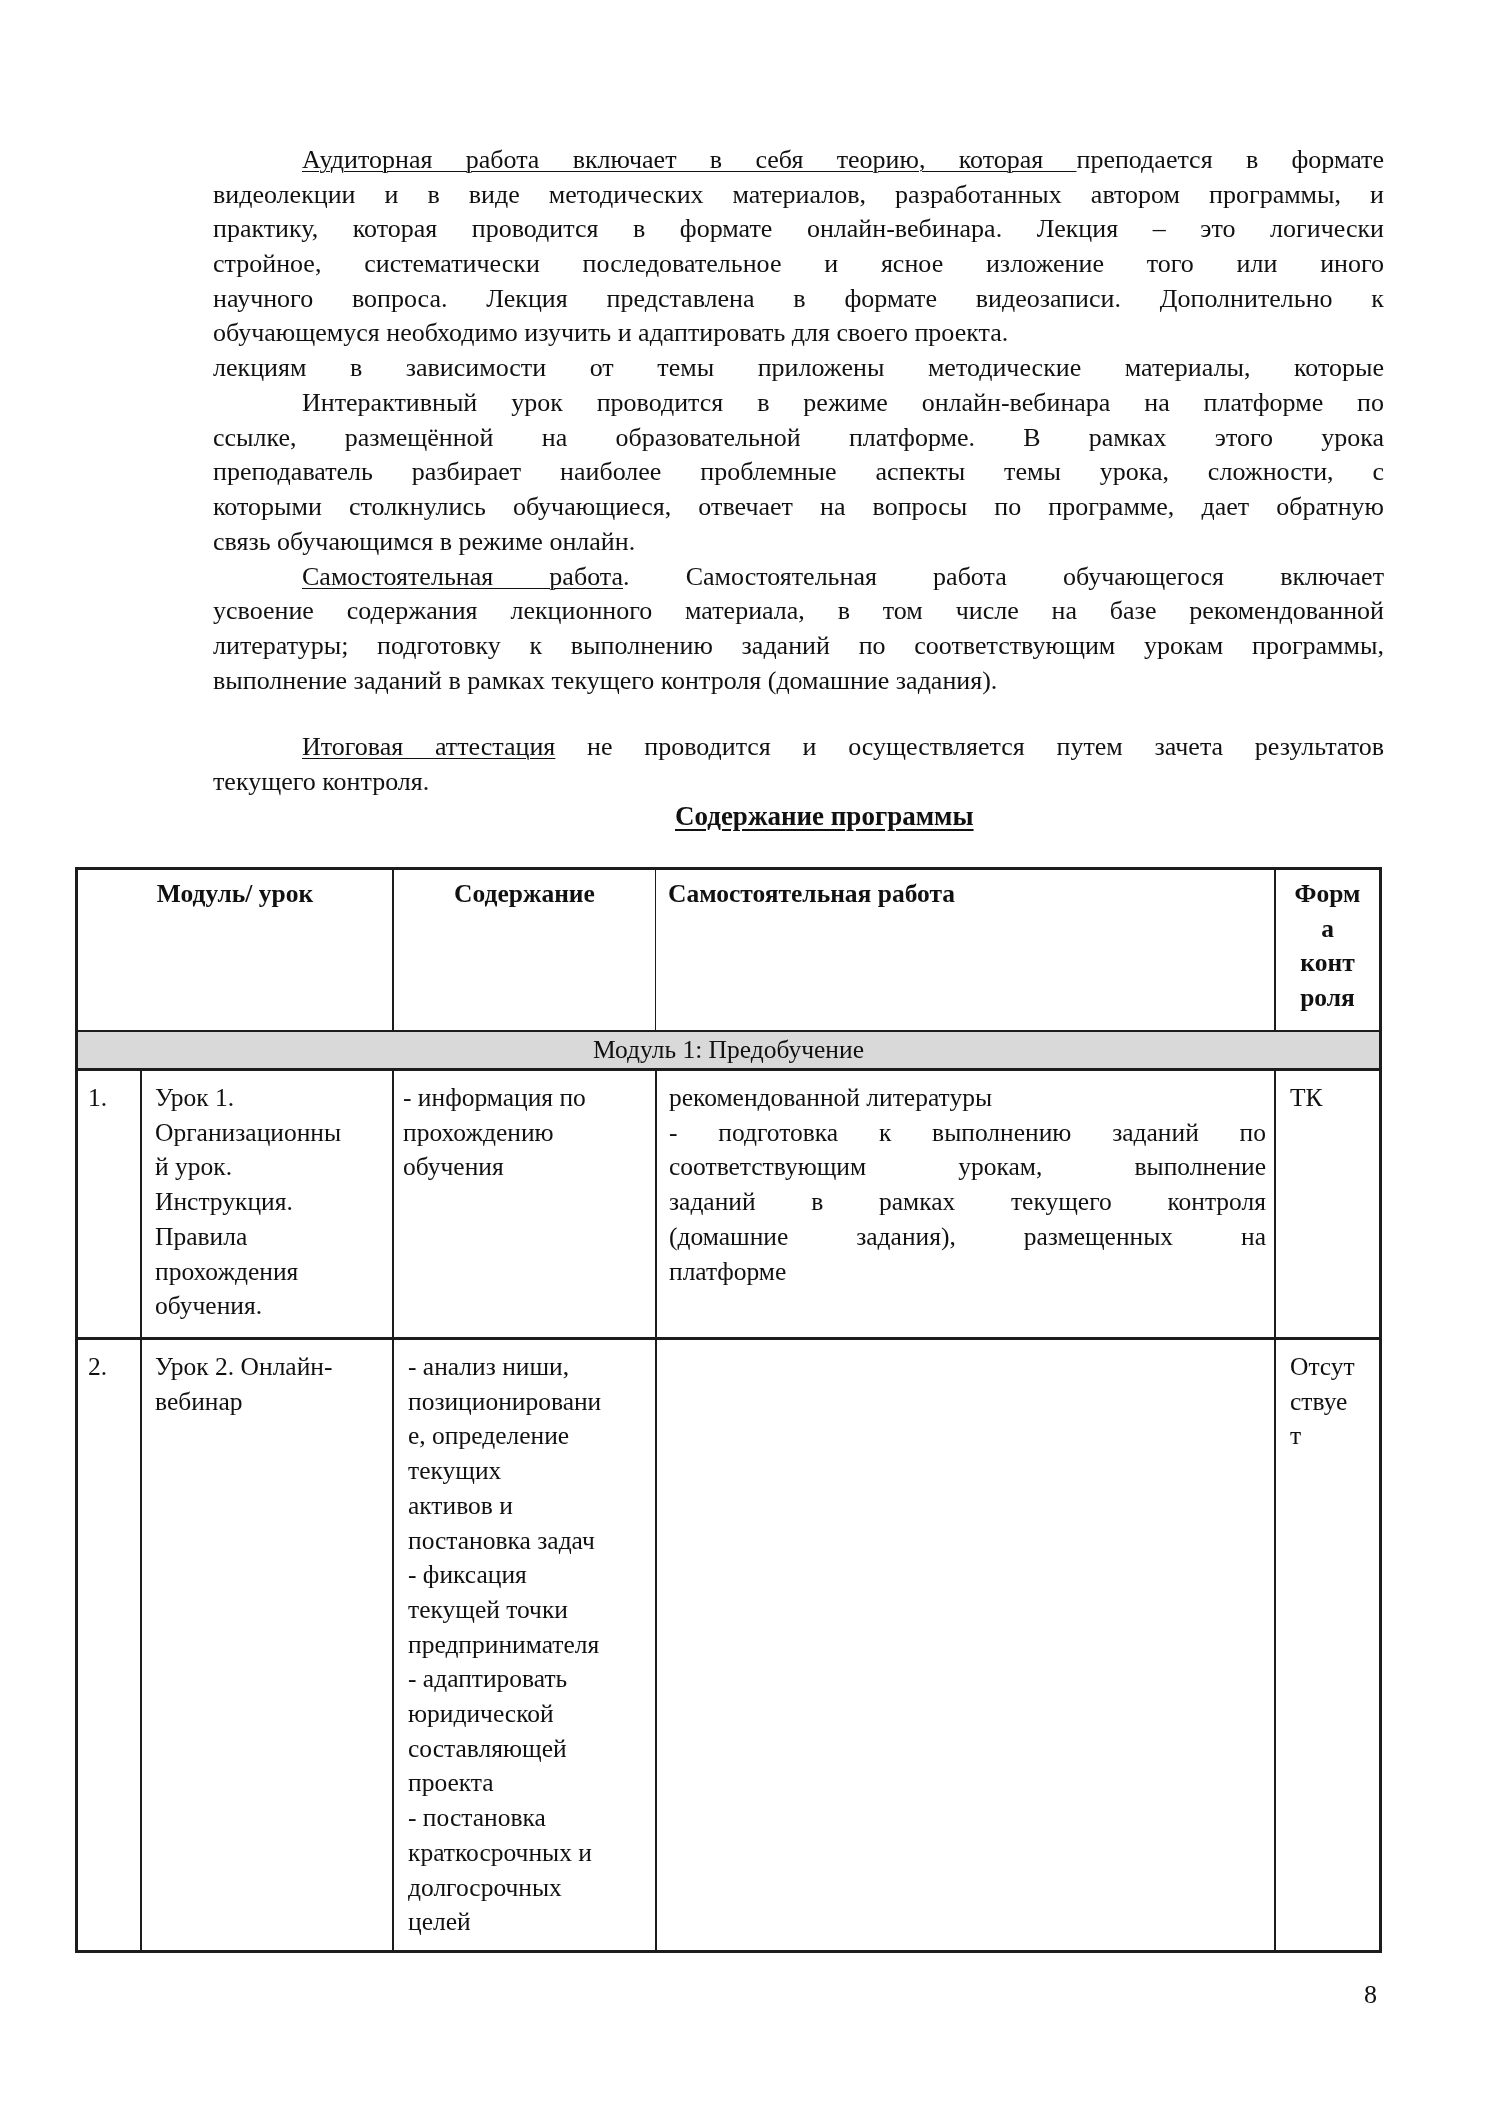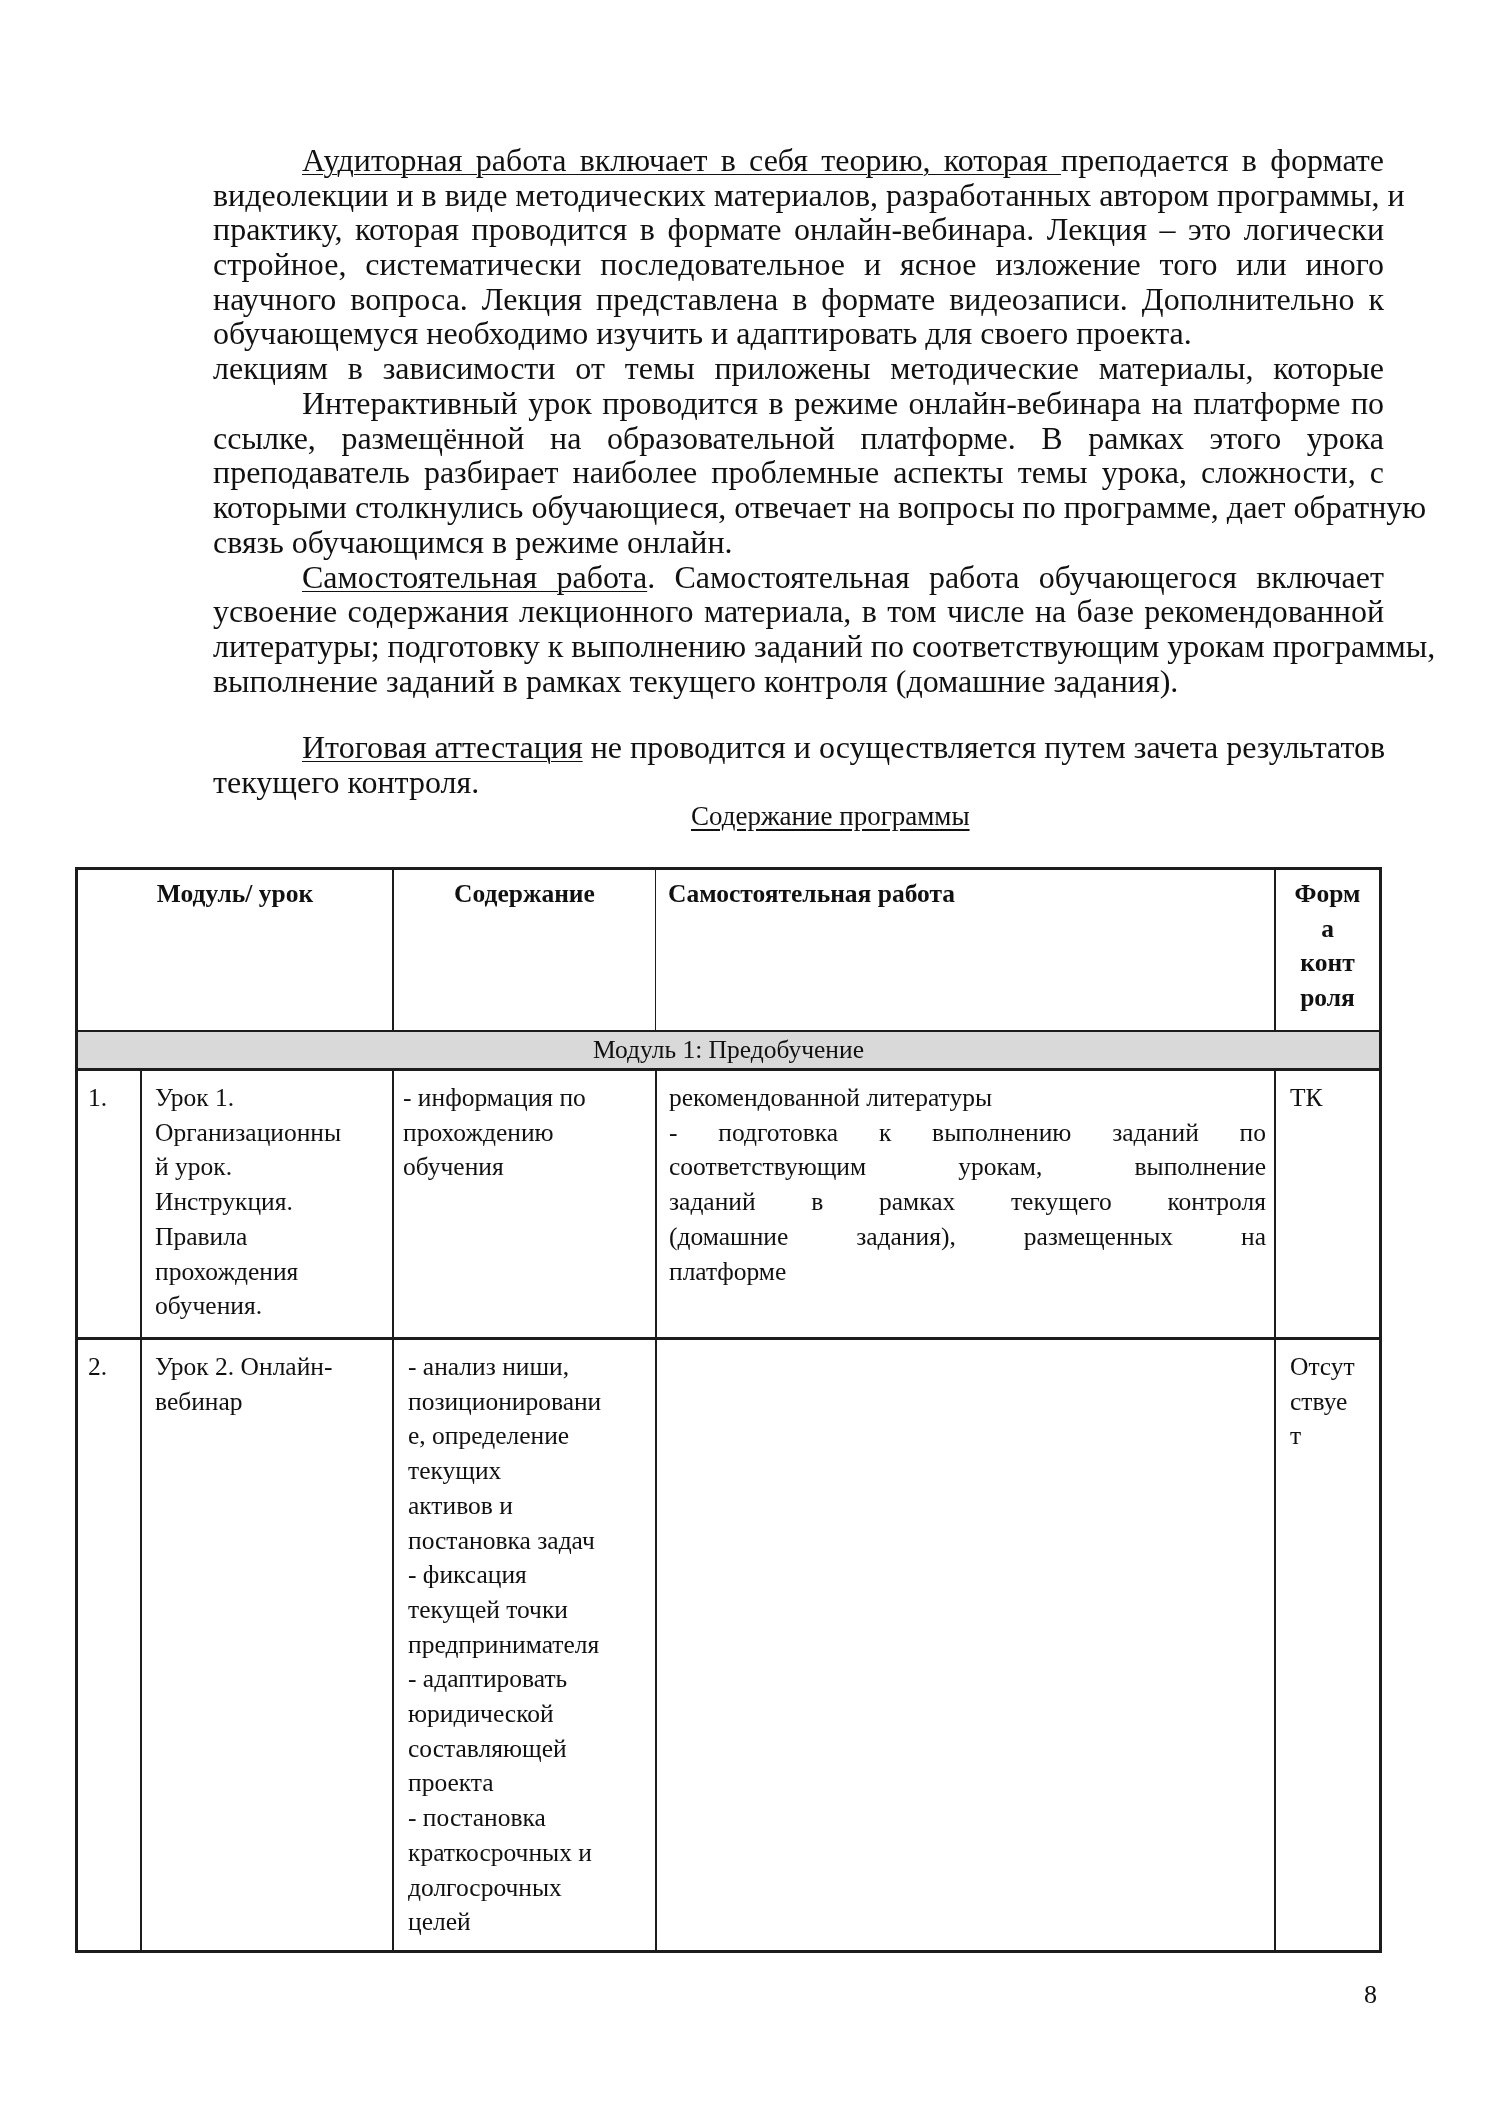--- a/index.html
+++ b/index.html
@@ -1,25 +1,25 @@
 <!DOCTYPE html>
 <html><head>
 <meta charset="utf-8">
 <style>
   html, body { margin:0; padding:0; background:#ffffff; }
   body { width:1488px; height:2104px; position:relative; overflow:hidden;
          font-family:"Liberation Serif", "DejaVu Serif", serif; color:#111; }
-  .para { position:absolute; left:213px; width:1171px; font-size:32px; line-height:34.7px;
+  .para { position:absolute; left:213px; width:1171px; font-size:26px; line-height:34.7px;
           text-align:justify; margin:0; }
   .para .line { display:block; height:34.7px; white-space:nowrap; text-align:justify; text-align-last:justify; }
   .para .line.last { text-align-last:left; }
   .para .line.indent { padding-left:89px; }
   .u { text-decoration:underline; text-underline-offset:3px; text-decoration-thickness:1px; }
-  .title { position:absolute; left:675px; top:801px; font-size:27px; font-weight:normal;
-           text-decoration:underline; text-underline-offset:4px; text-decoration-thickness:2px; white-space:nowrap;margin-left:16px; }
+  .title { position:absolute; left:675px; top:801px; font-size:27px; font-weight:bold;
+           text-decoration:underline; text-underline-offset:4px; text-decoration-thickness:2px; white-space:nowrap; }
   .tbl { position:absolute; left:75px; top:867px; width:1307px; height:1086px; }
   .h { position:absolute; background:#1c1c1c; }
   .v { position:absolute; background:#1c1c1c; }
   .cell { position:absolute; font-size:25.5px; line-height:34.7px; }
   .bold { font-weight:bold; }
   .center { text-align:center;font-family:Liberation Serif, serif; }
   .module-row { position:absolute; background:#d9d9d9; }
   .justify .line { display:block; text-align:justify; text-align-last:justify; white-space:nowrap; }
   .justify .line.last { text-align-last:left; }
   .plain .line { display:block; white-space:nowrap; }

